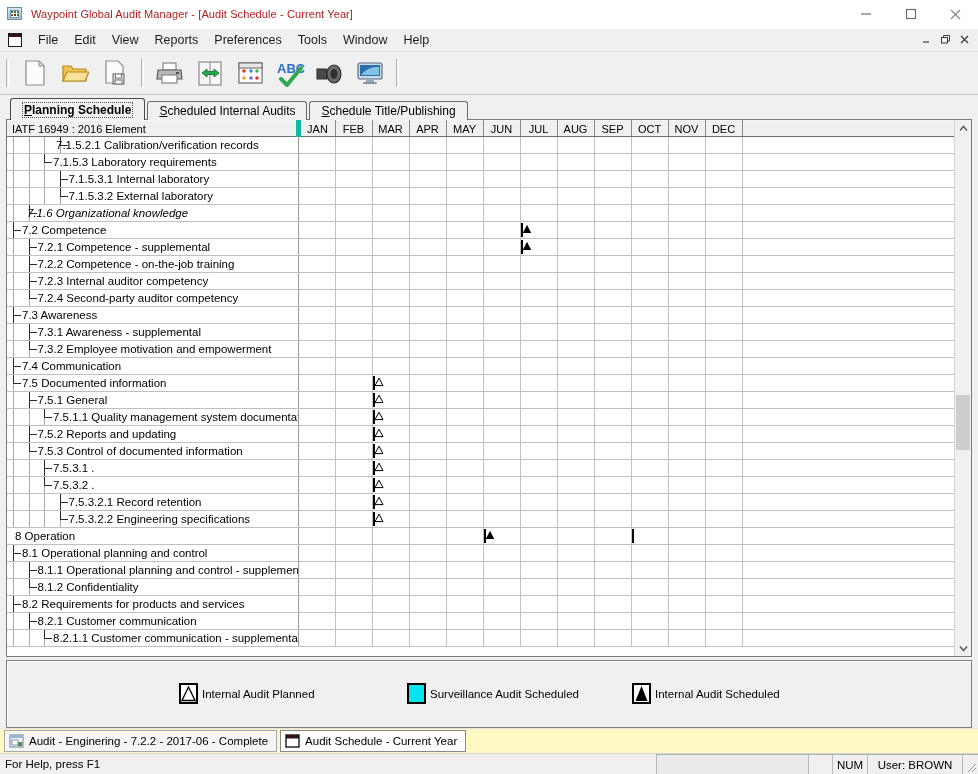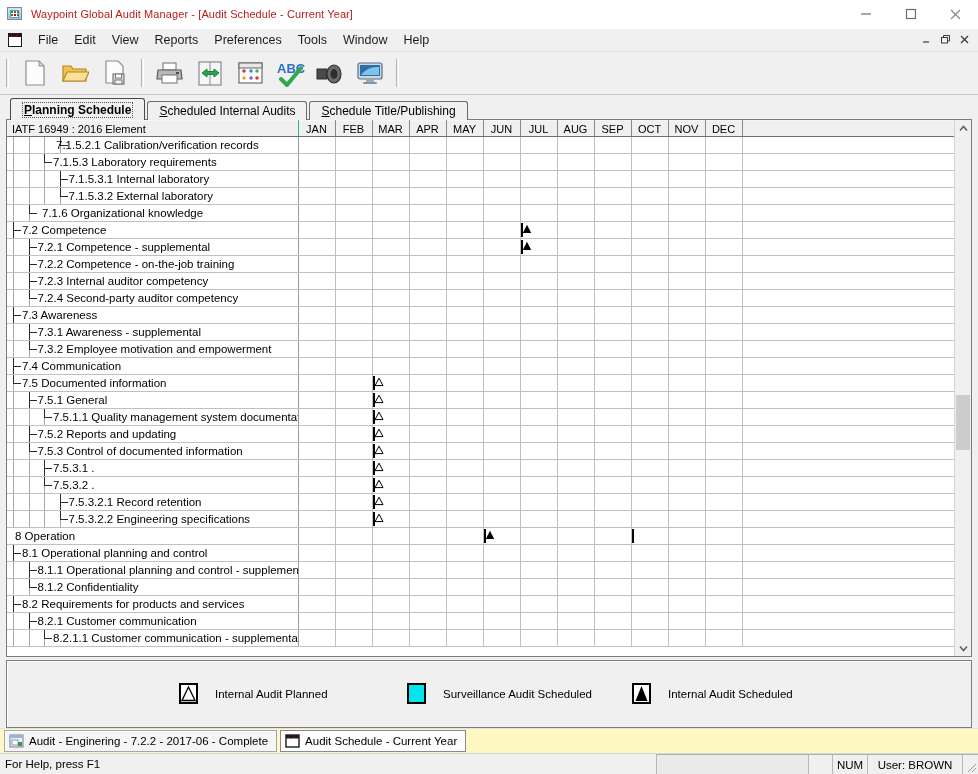--- a/index.html
+++ b/index.html
@@ -176,21 +176,21 @@
     border-top: 1px solid #f7f7f7;
     font-weight: normal;
     font-size: 11px;
     color: #000;
     padding: 0;
     text-align: center;
     font-family: "Liberation Sans", sans-serif;
   }
   table.sched th.h-element {
     text-align: left; padding-left: 5px;
-    border-right: 1px solid #14b8a6;
+    border-right: 5px solid #14b8a6;
   }
   table.sched th.h-pad { border-right: none; }
   table.sched td {
     height: 16px;
     border-right: 1px solid #c0c0c0;
     border-bottom: 1px solid #c0c0c0;
     padding: 0;
     vertical-align: middle;
     background: #ffffff;
   }
@@ -246,21 +246,21 @@
   .legend {
     flex: 0 0 66px;
     margin-top: 3px;
     border: 1px solid #7e7e7e;
     background: #f0f0f0;
     position: relative;
     box-shadow: inset 1px 1px 0 #ffffff;
   }
   .leg-item {
     position: absolute; top: 22px;
-    display: flex; align-items: center; gap: 17px;
+    display: flex; align-items: center; gap: 4px;
   }
   .leg-sym { width: 19px; height: 21px; border: 2px solid #000; background:#fff; position: relative; box-sizing: border-box; }
   .leg-sym.cyan { background: #00e5ee; }
   .leg-txt { font-size: 11.5px; color: #000; white-space: nowrap; }
 
   
   .taskbar {
     flex: 0 0 24px; height: 24px;
     background: #fef9c3;
     display: flex; align-items: center;
@@ -642,21 +642,21 @@
                 </tr>
                 <tr>
                   <td class="c-element">
                     <div class="treecell">
                       <span class="guide" style="left:6px;"></span>
                       <span class="guide" style="left:21.5px;"></span>
                       <span class="branch" style="left:21.5px;">
                         <span class="v"></span>
                         <span class="h"></span>
                       </span>
-                      <span class="node-label" style="left:35px;">7.1.6 Organizational knowledge</span>
+                      <span class="node-label" style="left:20px;font-style:italic;">7.1.6 Organizational knowledge</span>
                     </div>
                   </td>
                   <td></td>
                   <td></td>
                   <td></td>
                   <td></td>
                   <td></td>
                   <td></td>
                   <td></td>
                   <td></td>

